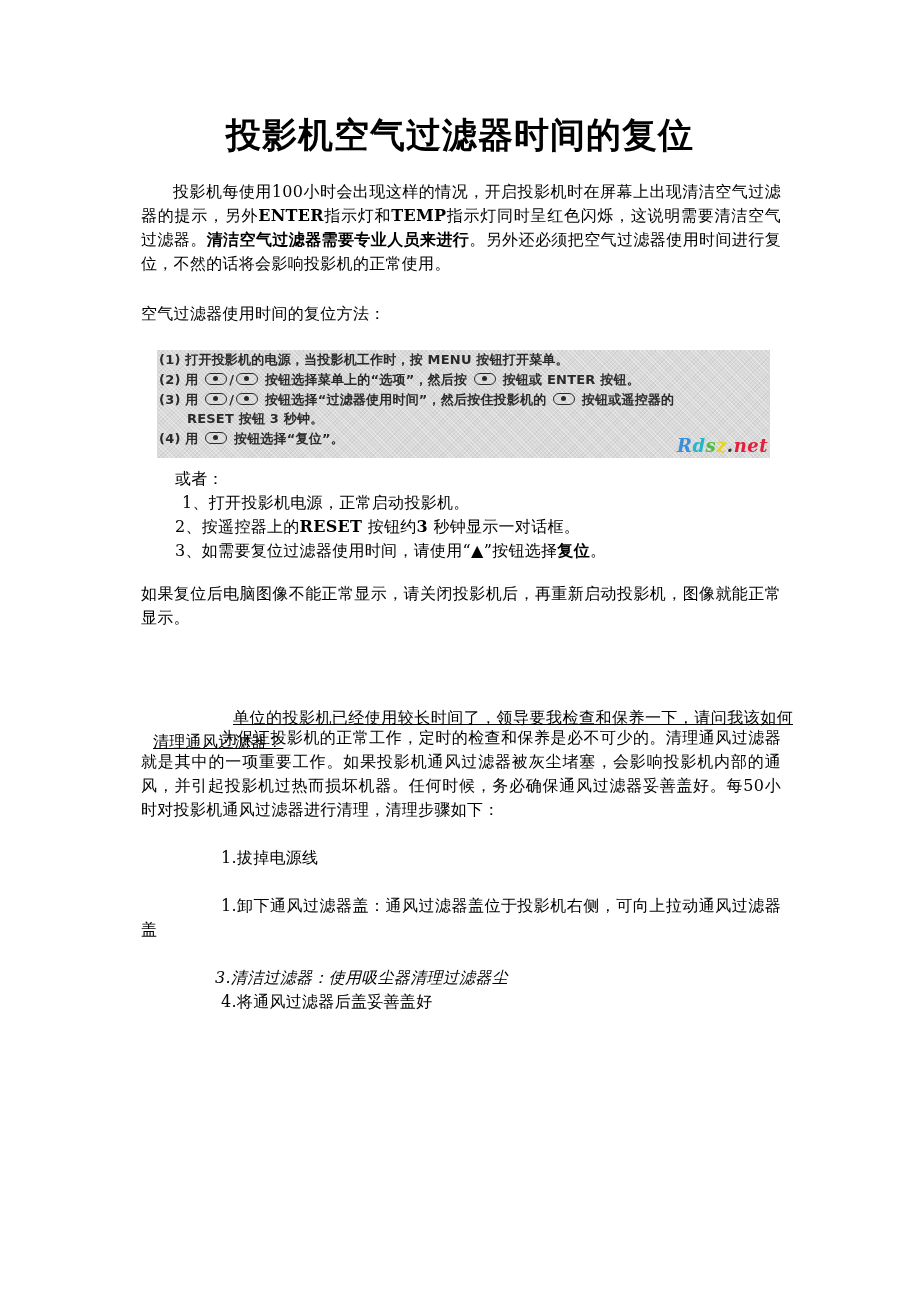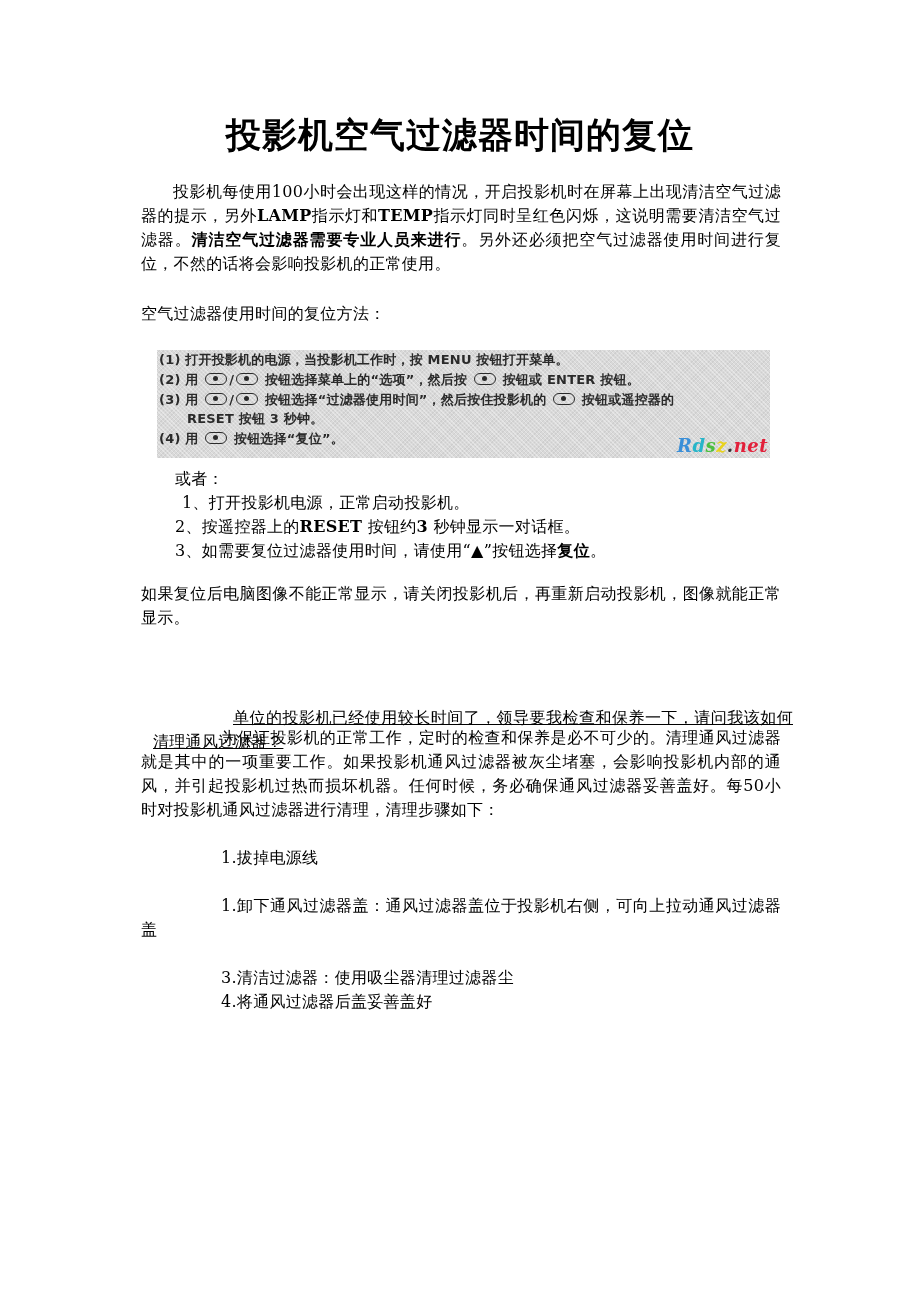--- a/index.html
+++ b/index.html
@@ -48,21 +48,21 @@
       letter-spacing: 0.5px;
     }
   </style>
 </head>
 <body>
 
 <div class="page">
 
   <div class="title">投影机空气过滤器时间的复位</div>
 
-  <p class="para indent2" style="top:180px; margin:0;"><span>投影机每使用100小时会出现这样的情况，开启投影机时在屏幕上出现清洁空气过滤器的提示，另外</span><b>LAMP</b><span>指示灯和</span><b>TEMP</b><span>指示灯同时呈红色闪烁，这说明需要清洁空气过滤器。</span><b>清洁空气过滤器需要专业人员来进行</b><span>。另外还必须把空气过滤器使用时间进行复位，不然的话将会影响投影机的正常使用。</span></p>
+  <p class="para indent2" style="top:180px; margin:0;"><span>投影机每使用100小时会出现这样的情况，开启投影机时在屏幕上出现清洁空气过滤器的提示，另外</span><b>ENTER</b><span>指示灯和</span><b>TEMP</b><span>指示灯同时呈红色闪烁，这说明需要清洁空气过滤器。</span><b>清洁空气过滤器需要专业人员来进行</b><span>。另外还必须把空气过滤器使用时间进行复位，不然的话将会影响投影机的正常使用。</span></p>
 
   <div class="line" style="left:141px; top:302px;">空气过滤器使用时间的复位方法：</div>
 
   <div class="figure">
     <div class="fline" style="top:1px;">(1) 打开投影机的电源，当投影机工作时，按 MENU 按钮打开菜单。</div>
     <div class="fline" style="top:21px;"><span>(2) 用</span> <span class="btn-icon"></span><span>/</span><span class="btn-icon"></span> <span>按钮选择菜单上的“选项”，然后按</span> <span class="btn-icon"></span> <span>按钮或 ENTER 按钮。</span></div>
     <div class="fline" style="top:41px;text-align:right;"><span>(3) 用</span> <span class="btn-icon"></span><span>/</span><span class="btn-icon"></span> <span>按钮选择“过滤器使用时间”，然后按住投影机的</span> <span class="btn-icon"></span> <span>按钮或遥控器的</span></div>
     <div class="fline" style="top:60px; left:30px;">    RESET 按钮 3 秒钟。</div>
     <div class="fline" style="top:80px;"><span>(4) 用</span> <span class="btn-icon"></span> <span>按钮选择“复位”。</span></div>
     <div class="watermark">
@@ -76,16 +76,16 @@
   <div class="line" style="left:175px; top:539px;"><span>3、如需要复位过滤器使用时间，请使用“▲”按钮选择</span><b>复位</b><span>。</span></div>
 
   <p class="para" style="top:582px; margin:0;">如果复位后电脑图像不能正常显示，请关闭投影机后，再重新启动投影机，图像就能正常显示。</p>
 
   <p class="para indent4" style="top:694px; margin:12px;text-decoration:underline;">单位的投影机已经使用较长时间了，领导要我检查和保养一下，请问我该如何清理通风过滤器？</p>
 
   <p class="para indent4" style="top:726px; margin:0;">为保证投影机的正常工作，定时的检查和保养是必不可少的。清理通风过滤器就是其中的一项重要工作。如果投影机通风过滤器被灰尘堵塞，会影响投影机内部的通风，并引起投影机过热而损坏机器。任何时候，务必确保通风过滤器妥善盖好。每50小时对投影机通风过滤器进行清理，清理步骤如下：</p>
 
   <div class="line" style="left:221px; top:846px;">1.拔掉电源线</div>
   <p class="para indent4" style="top:894px; margin:0;">1.卸下通风过滤器盖：通风过滤器盖位于投影机右侧，可向上拉动通风过滤器盖</p>
-  <div class="line" style="left:221px; top:966px;">3.清洁过滤器：使用吸尘器清理过滤器尘</div>
+  <div class="line" style="left:215px; top:966px;font-style:italic;">3.清洁过滤器：使用吸尘器清理过滤器尘</div>
   <div class="line" style="left:221px; top:990px;">4.将通风过滤器后盖妥善盖好</div>
 
 </div>
 
 </body></html>

